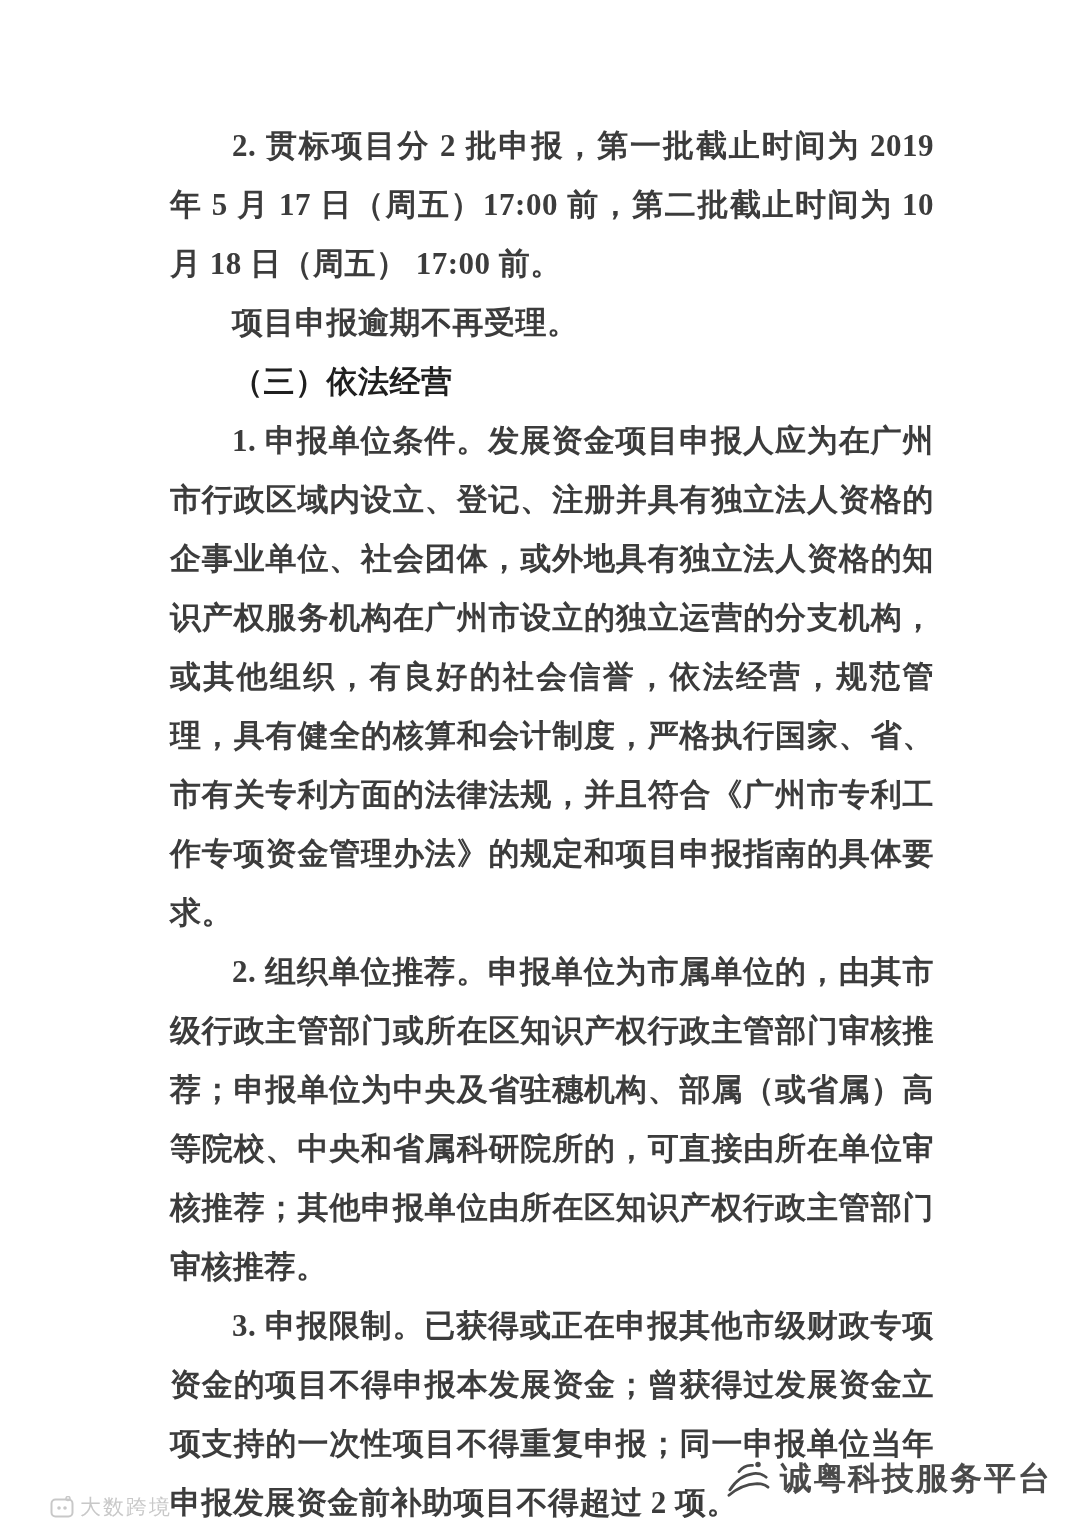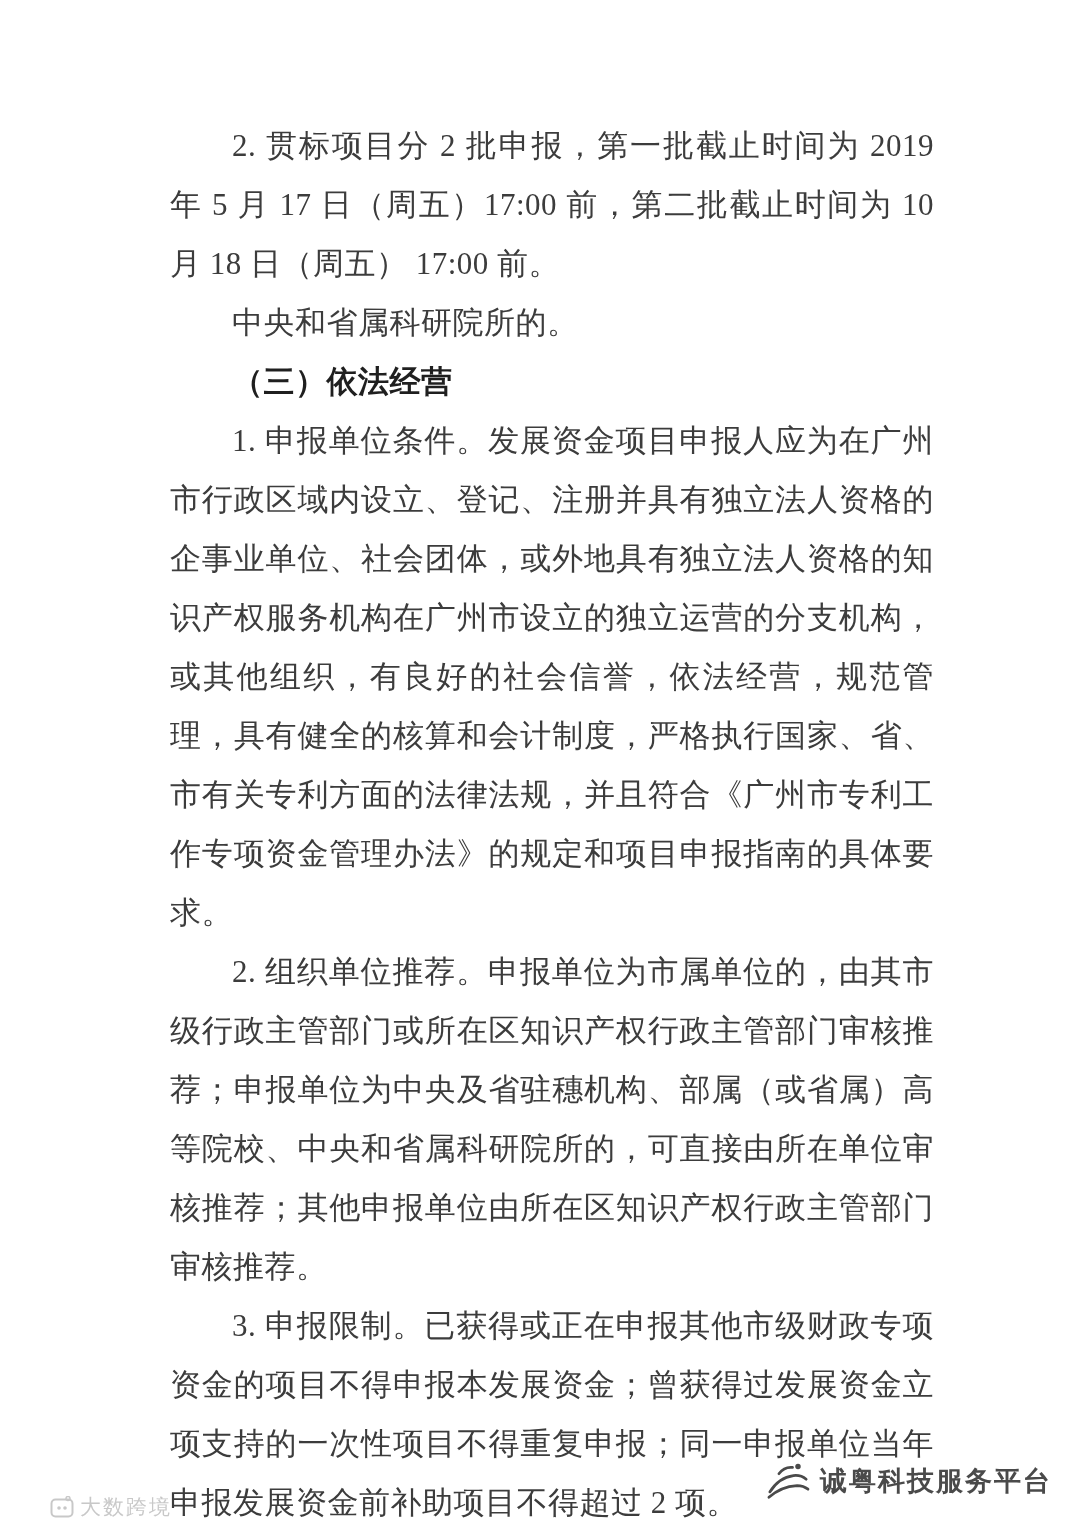--- a/index.html
+++ b/index.html
@@ -26,38 +26,38 @@
     text-align: justify;
     text-justify: inter-character;
     letter-spacing: 0.5px;
   }
   .content p, .content h3 {
     margin: 0;
     padding: 0;
     text-indent: 2em;
     font-size: 31px;
     line-height: 59px;
-    font-weight: normal;
+    font-weight: bold;
   }
   .content h3.heading {
     font-family: "Liberation Sans", sans-serif;
     font-weight: bold;
     color: #1f1f1f;
     text-align: left;
   }
   .footer-brand {
     position: absolute;
     right: 28px;
     bottom: 26px;
     display: flex;
     align-items: center;
     gap: 10px;
     color: #4a4a4a;
     font-family: "Liberation Sans", sans-serif;
-    font-size: 27px;
+    font-size: 32px;
     font-weight: 600;
     letter-spacing: 2px;
     white-space: nowrap;
   }
   .footer-brand .logo {
     width: 44px;
     height: 40px;
     flex: 0 0 auto;
   }
   .watermark {
@@ -81,21 +81,21 @@
     flex: 0 0 auto;
   }
 </style>
 </head>
 <body>
 
 <div class="page">
 
   <div class="content">
     <p class="body">2. 贯标项目分 2 批申报，第一批截止时间为 2019 年 5 月 17 日（周五）17:00 前，第二批截止时间为 10 月 18 日（周五） 17:00 前。</p>
-    <p class="body">中央和省属科研院所的。</p>
+    <p class="body">项目申报逾期不再受理。</p>
     <h3 class="heading">（三）依法经营</h3>
     <p class="body">1. 申报单位条件。发展资金项目申报人应为在广州市行政区域内设立、登记、注册并具有独立法人资格的企事业单位、社会团体，或外地具有独立法人资格的知识产权服务机构在广州市设立的独立运营的分支机构，或其他组织，有良好的社会信誉，依法经营，规范管理，具有健全的核算和会计制度，严格执行国家、省、市有关专利方面的法律法规，并且符合《广州市专利工作专项资金管理办法》的规定和项目申报指南的具体要求。</p>
     <p class="body">2. 组织单位推荐。申报单位为市属单位的，由其市级行政主管部门或所在区知识产权行政主管部门审核推荐；申报单位为中央及省驻穗机构、部属（或省属）高等院校、中央和省属科研院所的，可直接由所在单位审核推荐；其他申报单位由所在区知识产权行政主管部门审核推荐。</p>
     <p class="body">3. 申报限制。已获得或正在申报其他市级财政专项资金的项目不得申报本发展资金；曾获得过发展资金立项支持的一次性项目不得重复申报；同一申报单位当年申报发展资金前补助项目不得超过 2 项。</p>
   </div>
 
   <div class="footer-brand">
     <svg class="logo" viewBox="0 0 48 44" fill="none" xmlns="http://www.w3.org/2000/svg">
       <path d="M4 34 Q14 18 30 16 Q38 15 44 20" stroke="#4a4a4a" stroke-width="3" stroke-linecap="round" fill="none"></path>
       <path d="M3 40 Q16 28 34 27 Q41 27 46 31" stroke="#4a4a4a" stroke-width="3" stroke-linecap="round" fill="none"></path>

